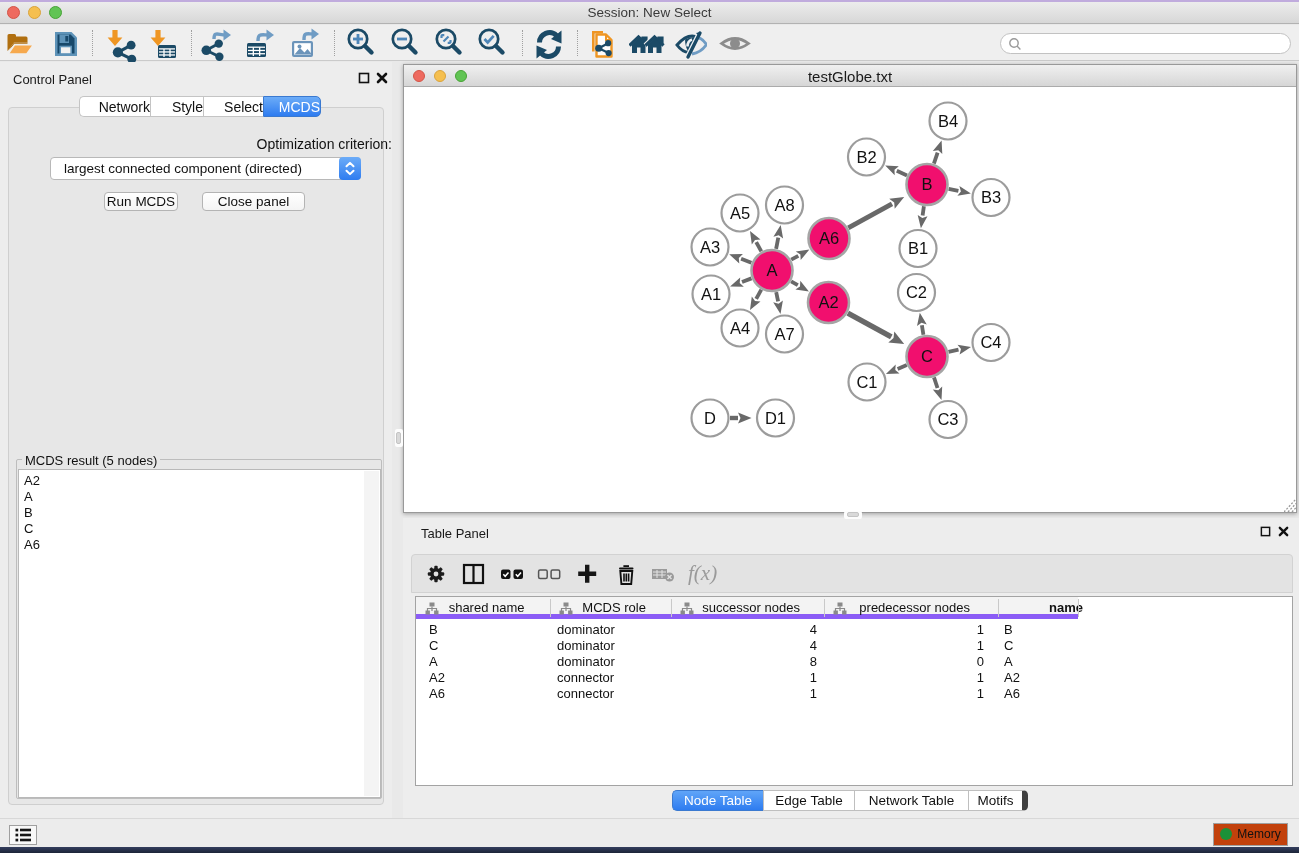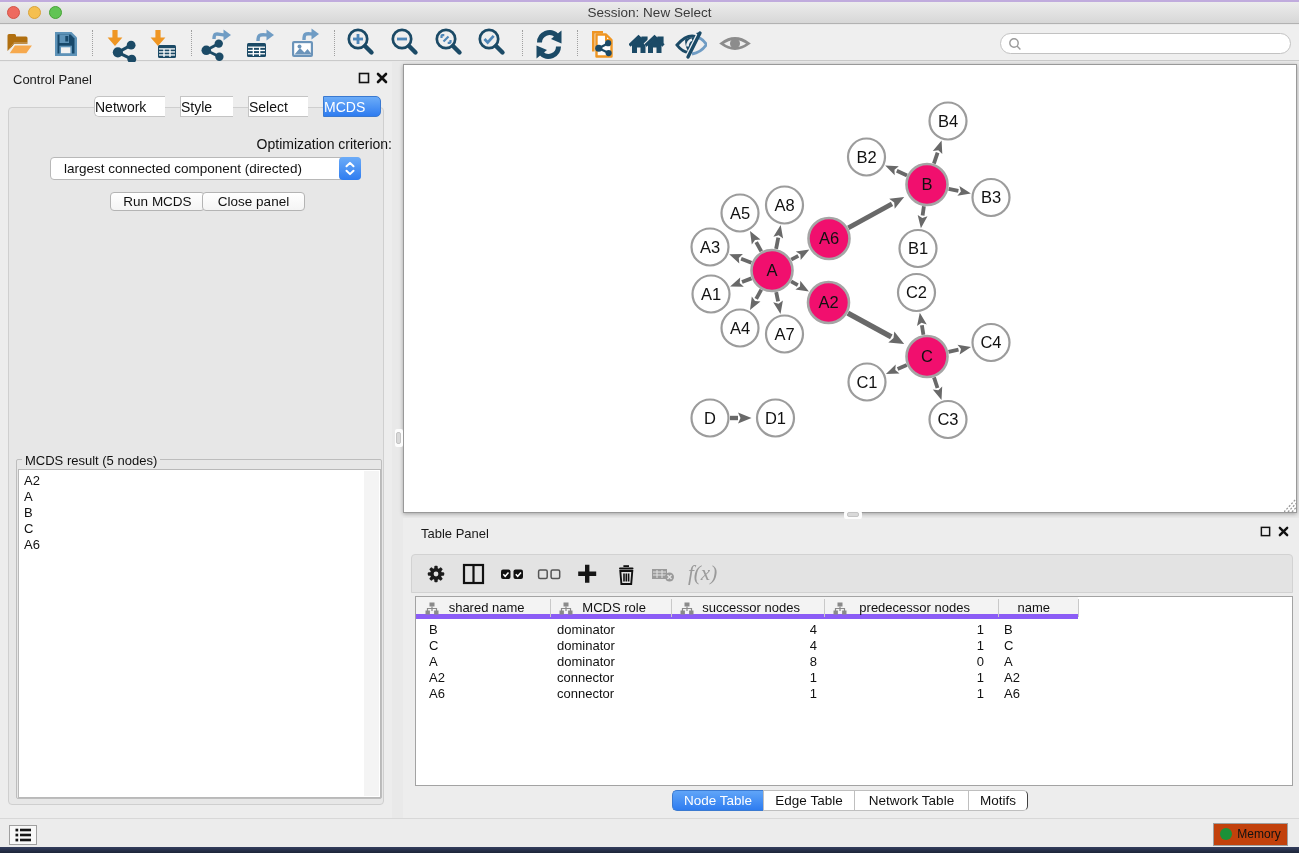--- a/index.html
+++ b/index.html
@@ -12,21 +12,21 @@
 .tl { position:absolute; width:13px; height:13px; border-radius:50%; top:4px; }
 #toolbar { left:0; top:25px; width:1299px; height:36px; background:#efefef; border-bottom:1px solid #cacaca; }
 .tbsep { position:absolute; top:5px; height:26px; width:0; border-left:1px dotted #a0a0a0; }
 .tbi2 { position:absolute; }
 #searchbox { position:absolute; left:1000px; top:8px; width:291px; height:21px; background:#fff; border:1px solid #c2c2c2; border-radius:11px; }
 #cpanel { left:0; top:62px; width:392px; height:756px; background:#ededed; }
 .ptitle { position:absolute; font-size:13px; color:#1a1a1a; }
 .winbtn { position:absolute; font-size:11px; color:#111; }
 #cp-inner { position:absolute; left:8px; top:45px; width:376px; height:698px; background:#e7e7e7; border:1px solid #cfcfcf; border-radius:4px; }
 .tabrow { position:absolute; top:34px; left:79px; height:21px; display:flex; }
-.tab { height:21px; line-height:20px; font-size:14px; background:#fff; border:1px solid #c4c4c4; border-right:none; color:#111; text-align:left;margin-left:15px; }
+.tab { height:21px; line-height:20px; font-size:14px; background:#fff; border:1px solid #c4c4c4; border-right:none; color:#111; text-align:right; }
 .tab:first-child { border-radius:5px 0 0 5px; }
 .tab:last-child { border-radius:0 5px 5px 0; border-right:1px solid #c4c4c4; }
 .tab.sel { background:linear-gradient(#6cacf8,#2e7cf0); color:#fff; border-color:#3a79d0; }
 #optlabel { position:absolute; left:0; top:74px; width:392px; text-align:right; font-size:14px; color:#111; }
 #dropdown { position:absolute; left:50px; top:95px; width:311px; height:23px; background:#fff; border:1px solid #b8b8b8; border-radius:4px; }
 #dropdown .dtext { position:absolute; left:13px; top:0; line-height:21px; font-size:13.5px; color:#111; }
 #dropdown .stepper { position:absolute; right:-1px; top:-1px; width:22px; height:23px; background:linear-gradient(#6cacf8,#2e7cf0); border-radius:4px; }
 .btn { position:absolute; height:19px; background:linear-gradient(#ffffff,#f4f4f4); border:1px solid #b4b4b4; border-radius:4px; font-size:13.5px; color:#111; text-align:center; line-height:17px; }
 #groupbox { position:absolute; left:16px; top:397px; width:366px; height:340px; border:1px solid #bdbdbd; border-radius:2px; }
 #grouplabel { position:absolute; left:5px; top:-7px; background:#e7e7e7; padding:0 3px; font-size:13px; color:#111; }
@@ -40,21 +40,21 @@
 #tpanel { left:403px; top:518px; width:896px; height:300px; background:#ededed; }
 #ttoolbar { position:absolute; left:8px; top:36px; width:882px; height:39px; background:#e3e3e3; border:1px solid #d2d2d2; border-radius:4px 4px 0 0; }
 #tablebox { position:absolute; left:12px; top:78px; width:878px; height:190px; background:#fff; border:1px solid #a3a3a3; }
 #thead { position:absolute; left:0; top:0; width:662px; height:22px; background:#f3f3f3; border-bottom:5px solid #8b5cf6; }
 .th { position:absolute; top:0; height:22px; font-size:13px; color:#111; line-height:21px; }
 .thsep { position:absolute; top:2px; height:18px; border-left:1px solid #c9c9c9; }
 .trow { position:absolute; font-size:13px; color:#111; height:16px; line-height:16px; }
 .tabrow2 { position:absolute; top:272px; left:269px; height:21px; display:flex; }
 .tab2 { height:21px; line-height:20px; font-size:13.5px; text-align:center; background:#fff; border:1px solid #bfbfbf; border-right:none; color:#111; }
 .tab2:first-child { border-radius:5px 0 0 5px; }
-.tab2:last-child { border-radius:0 5px 5px 0; border-right:1px solid #404040; }
+.tab2:last-child { border-radius:0 5px 5px 0; border-right:6px solid #404040; }
 .tab2.sel { background:linear-gradient(#60a5f8,#2e7cf0); color:#fff; border-color:#3a79d0; }
 #statusbar { left:0; top:818px; width:1299px; height:29px; background:#ececec; border-top:1px solid #d8d8d8; }
 #darkstrip { left:0; top:847px; width:1299px; height:6px; background:linear-gradient(#343e5e,#1c2438); }
 #memorybtn { position:absolute; right:11px; top:4px; width:75px; height:23px; background:#c2410c; border:1px solid #9f9f9f; font-size:12px; color:#111; line-height:21px; text-align:center; }
 #listbtn { position:absolute; left:9px; top:6px; width:28px; height:20px; background:#f8f8f8; border:1px solid #9f9f9f; }
 </style>
 </head>
 <body>
 <div class="abs" id="purple"></div>
 <div class="abs" id="titlebar">
@@ -207,35 +207,41 @@
     <div class="tab sel" style="width:58px;">MCDS</div>
   </div>
   <div id="optlabel">Optimization criterion:</div>
   <div id="dropdown">
     <div class="dtext">largest connected component (directed)</div>
     <div class="stepper"><svg width="22" height="23" viewBox="0 0 22 23">
           <path d="M7.5,9.3 L11,5.9 L14.5,9.3" fill="none" stroke="#fff" stroke-width="2" stroke-linecap="round" stroke-linejoin="round"></path>
           <path d="M7.5,13.7 L11,17.1 L14.5,13.7" fill="none" stroke="#fff" stroke-width="2" stroke-linecap="round" stroke-linejoin="round"></path>
         </svg></div>
   </div>
-  <div class="btn" style="left:110px;top:130px;width:95px;">Run MCDS</div>
+  <div class="btn" style="left:104px;top:130px;width:74px;">Run MCDS</div>
   <div class="btn" style="left:202px;top:130px;width:103px;">Close panel</div>
   <div id="groupbox">
     <div id="grouplabel">MCDS result (5 nodes)</div>
     <div id="listbox">
       <div class="li">A2</div>
         <div class="li">A</div>
         <div class="li">B</div>
         <div class="li">C</div>
         <div class="li">A6</div>
       <div id="listscroll"></div>
     </div>
   </div>
 </div>
 <div class="abs" id="netwin">
+  <div id="nettitle">
+    <div class="title">testGlobe.txt</div>
+    <div class="tl" style="left:9px;top:5px;width:12px;height:12px;background:#ee6a5f;border:1px solid #d35548;"></div>
+    <div class="tl" style="left:30px;top:5px;width:12px;height:12px;background:#f5bf4f;border:1px solid #d9a33c;"></div>
+    <div class="tl" style="left:51px;top:5px;width:12px;height:12px;background:#61c454;border:1px solid #47a336;"></div>
+  </div>
   <svg id="graph" width="892" height="420" style="position:absolute;left:0;top:22px;" viewBox="0 0 892 420">
 <line x1="347.5" y1="191.4" x2="338.0" y2="195.0" stroke="#696969" stroke-width="3.8"></line>
 <path d="M326.1,199.6 L336.2,190.4 L335.7,195.9 L339.8,199.7 Z" fill="#696969"></path>
 <line x1="347.4" y1="175.7" x2="337.1" y2="171.8" stroke="#696969" stroke-width="3.8"></line>
 <path d="M325.2,167.3 L338.9,167.1 L334.8,170.9 L335.3,176.4 Z" fill="#696969"></path>
 <line x1="357.3" y1="202.7" x2="352.2" y2="211.9" stroke="#696969" stroke-width="3.8"></line>
 <path d="M346.0,223.1 L347.8,209.5 L351.0,214.1 L356.5,214.4 Z" fill="#696969"></path>
 <line x1="357.3" y1="164.3" x2="352.2" y2="155.1" stroke="#696969" stroke-width="3.8"></line>
 <path d="M346.0,143.9 L356.5,152.6 L351.0,152.9 L347.8,157.5 Z" fill="#696969"></path>
 <line x1="372.2" y1="205.1" x2="374.1" y2="214.4" stroke="#696969" stroke-width="3.8"></line>
@@ -397,21 +403,21 @@
 <div class="th" style="left:255px;width:153px;text-align:center;">&nbsp;&nbsp;successor nodes</div>
 <div class="thsep" style="left:255px;"></div>
 <svg style="position:absolute;left:417px;top:5px;" width="14" height="13" viewBox="0 0 14 13">
           <rect x="4.5" y="0.5" width="5" height="4" fill="#8a8a8a"></rect>
           <path d="M7,4.5 v2 M2.5,9 v-2.5 h9 v2.5 M7,6.5 v2.5" stroke="#8a8a8a" stroke-width="1.2" fill="none"></path>
           <rect x="0.5" y="8.5" width="4.4" height="4" fill="#8a8a8a"></rect>
           <rect x="9.1" y="8.5" width="4.4" height="4" fill="#8a8a8a"></rect>
         </svg>
 <div class="th" style="left:408px;width:174px;text-align:center;">&nbsp;&nbsp;predecessor nodes</div>
 <div class="thsep" style="left:408px;"></div>
-<div class="th" style="left:554px;width:80px;text-align:right;">name</div>
+<div class="th" style="left:610px;width:80px;text-align:center;font-weight:bold;">name</div>
 <div class="thsep" style="left:582px;"></div>
 <div class="thsep" style="left:662px;"></div>
     </div>
 <div class="trow" style="left:13px;top:25px;">B</div>
 <div class="trow" style="left:141px;top:25px;">dominator</div>
 <div class="trow" style="left:301px;top:25px;width:100px;text-align:right;">4</div>
 <div class="trow" style="left:468px;top:25px;width:100px;text-align:right;">1</div>
 <div class="trow" style="left:588px;top:25px;">B</div>
 <div class="trow" style="left:13px;top:41px;">C</div>
 <div class="trow" style="left:141px;top:41px;">dominator</div>

